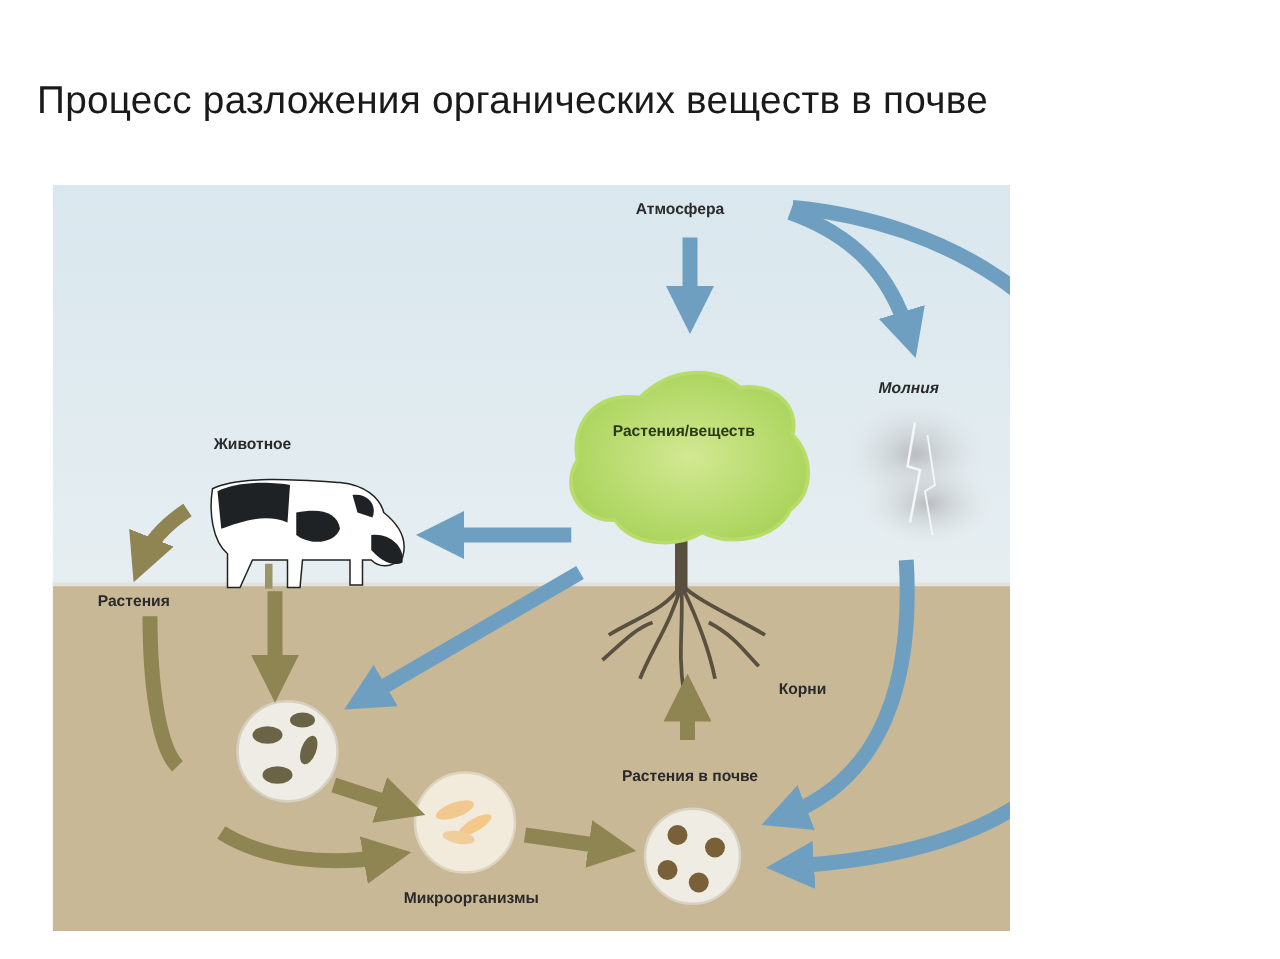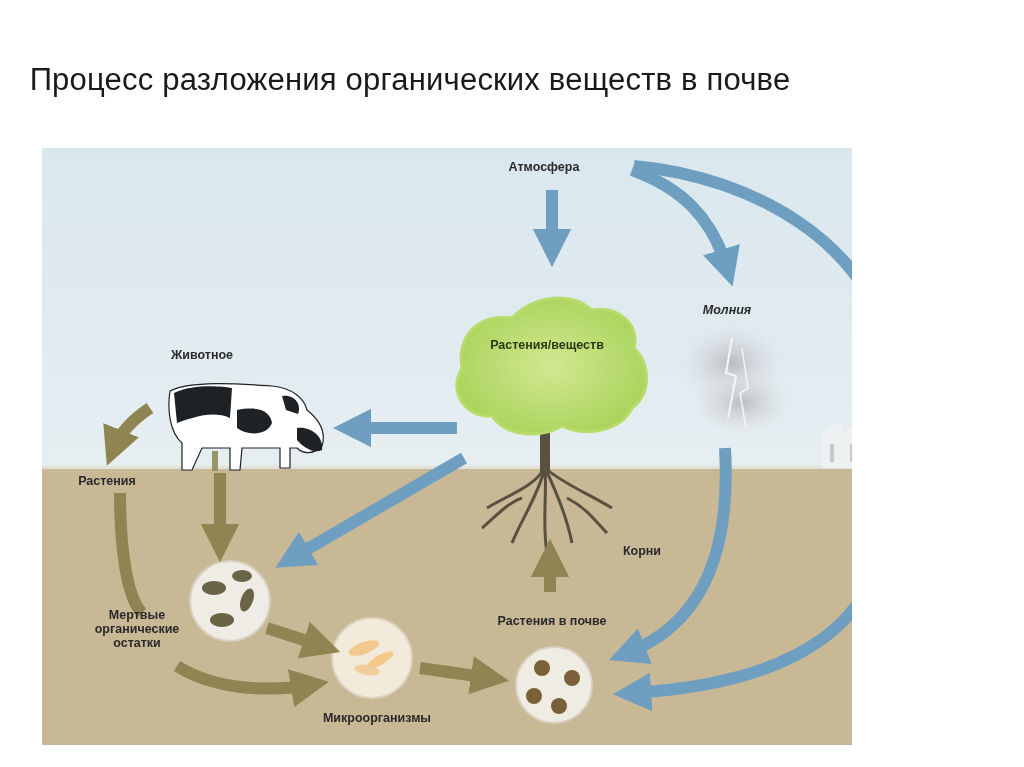--- a/index.html
+++ b/index.html
@@ -1,21 +1,21 @@
 <!DOCTYPE html>
 <html><head>
 <meta charset="utf-8">
 <style>
   html, body { margin: 0; padding: 0; background: #ffffff; }
   body { width: 1024px; height: 767px; position: relative; overflow: hidden; font-family: "Liberation Sans", sans-serif; }
   .slide-title {
     position: absolute; left: 0; top: 62px; width: 820px; text-align: center;
     font-family: "Liberation Sans", sans-serif; font-size: 31px; color: #1a1a1a; letter-spacing: 0.2px;
   }
-  .diagram { position: absolute; left: 42px; top: 148px; width: 766px; height: 597px; overflow: hidden; padding-left: 44px; }
+  .diagram { position: absolute; left: 42px; top: 148px; width: 766px; height: 597px; overflow: hidden; }
   .diagram svg { position: absolute; left: 0; top: 0; }
   .lbl {
     position: absolute; font-family: "Liberation Sans", sans-serif; font-size: 12.5px; color: #2a2a2a;
     font-weight: bold; line-height: 14px; text-align: center; white-space: nowrap;
   }
 </style>
 </head>
 <body>
 
 <div class="slide-title">Процесс разложения органических веществ в почве</div>
@@ -127,20 +127,15 @@
     </g>
   </svg>
 
   <div class="lbl" style="left:432px; top:12px; width:140px;">Атмосфера</div>
   <div class="lbl" style="left:415px; top:190px; width:180px; color:#2c3a14;">Растения/веществ</div>
   <div class="lbl" style="left:640px; top:155px; width:90px;font-style:italic;">Молния</div>
   <div class="lbl" style="left:100px; top:200px; width:120px;">Животное</div>
   <div class="lbl" style="left:20px; top:326px; width:90px;">Растения</div>
   <div class="lbl" style="left:800px; top:338px; width:80px;">Завод</div>
   <div class="lbl" style="left:570px; top:396px; width:60px;">Корни</div>
-  <div class="lbl" style="left:30px; top:460px; width:130px;">
-    <div>Мертвые</div>
-    <div>органические</div>
-    <div>остатки</div>
-  </div>
   <div class="lbl" style="left:430px; top:466px; width:160px;">Растения в почве</div>
   <div class="lbl" style="left:260px; top:563px; width:150px;">Микроорганизмы</div>
 </div>
 
 </body></html>

